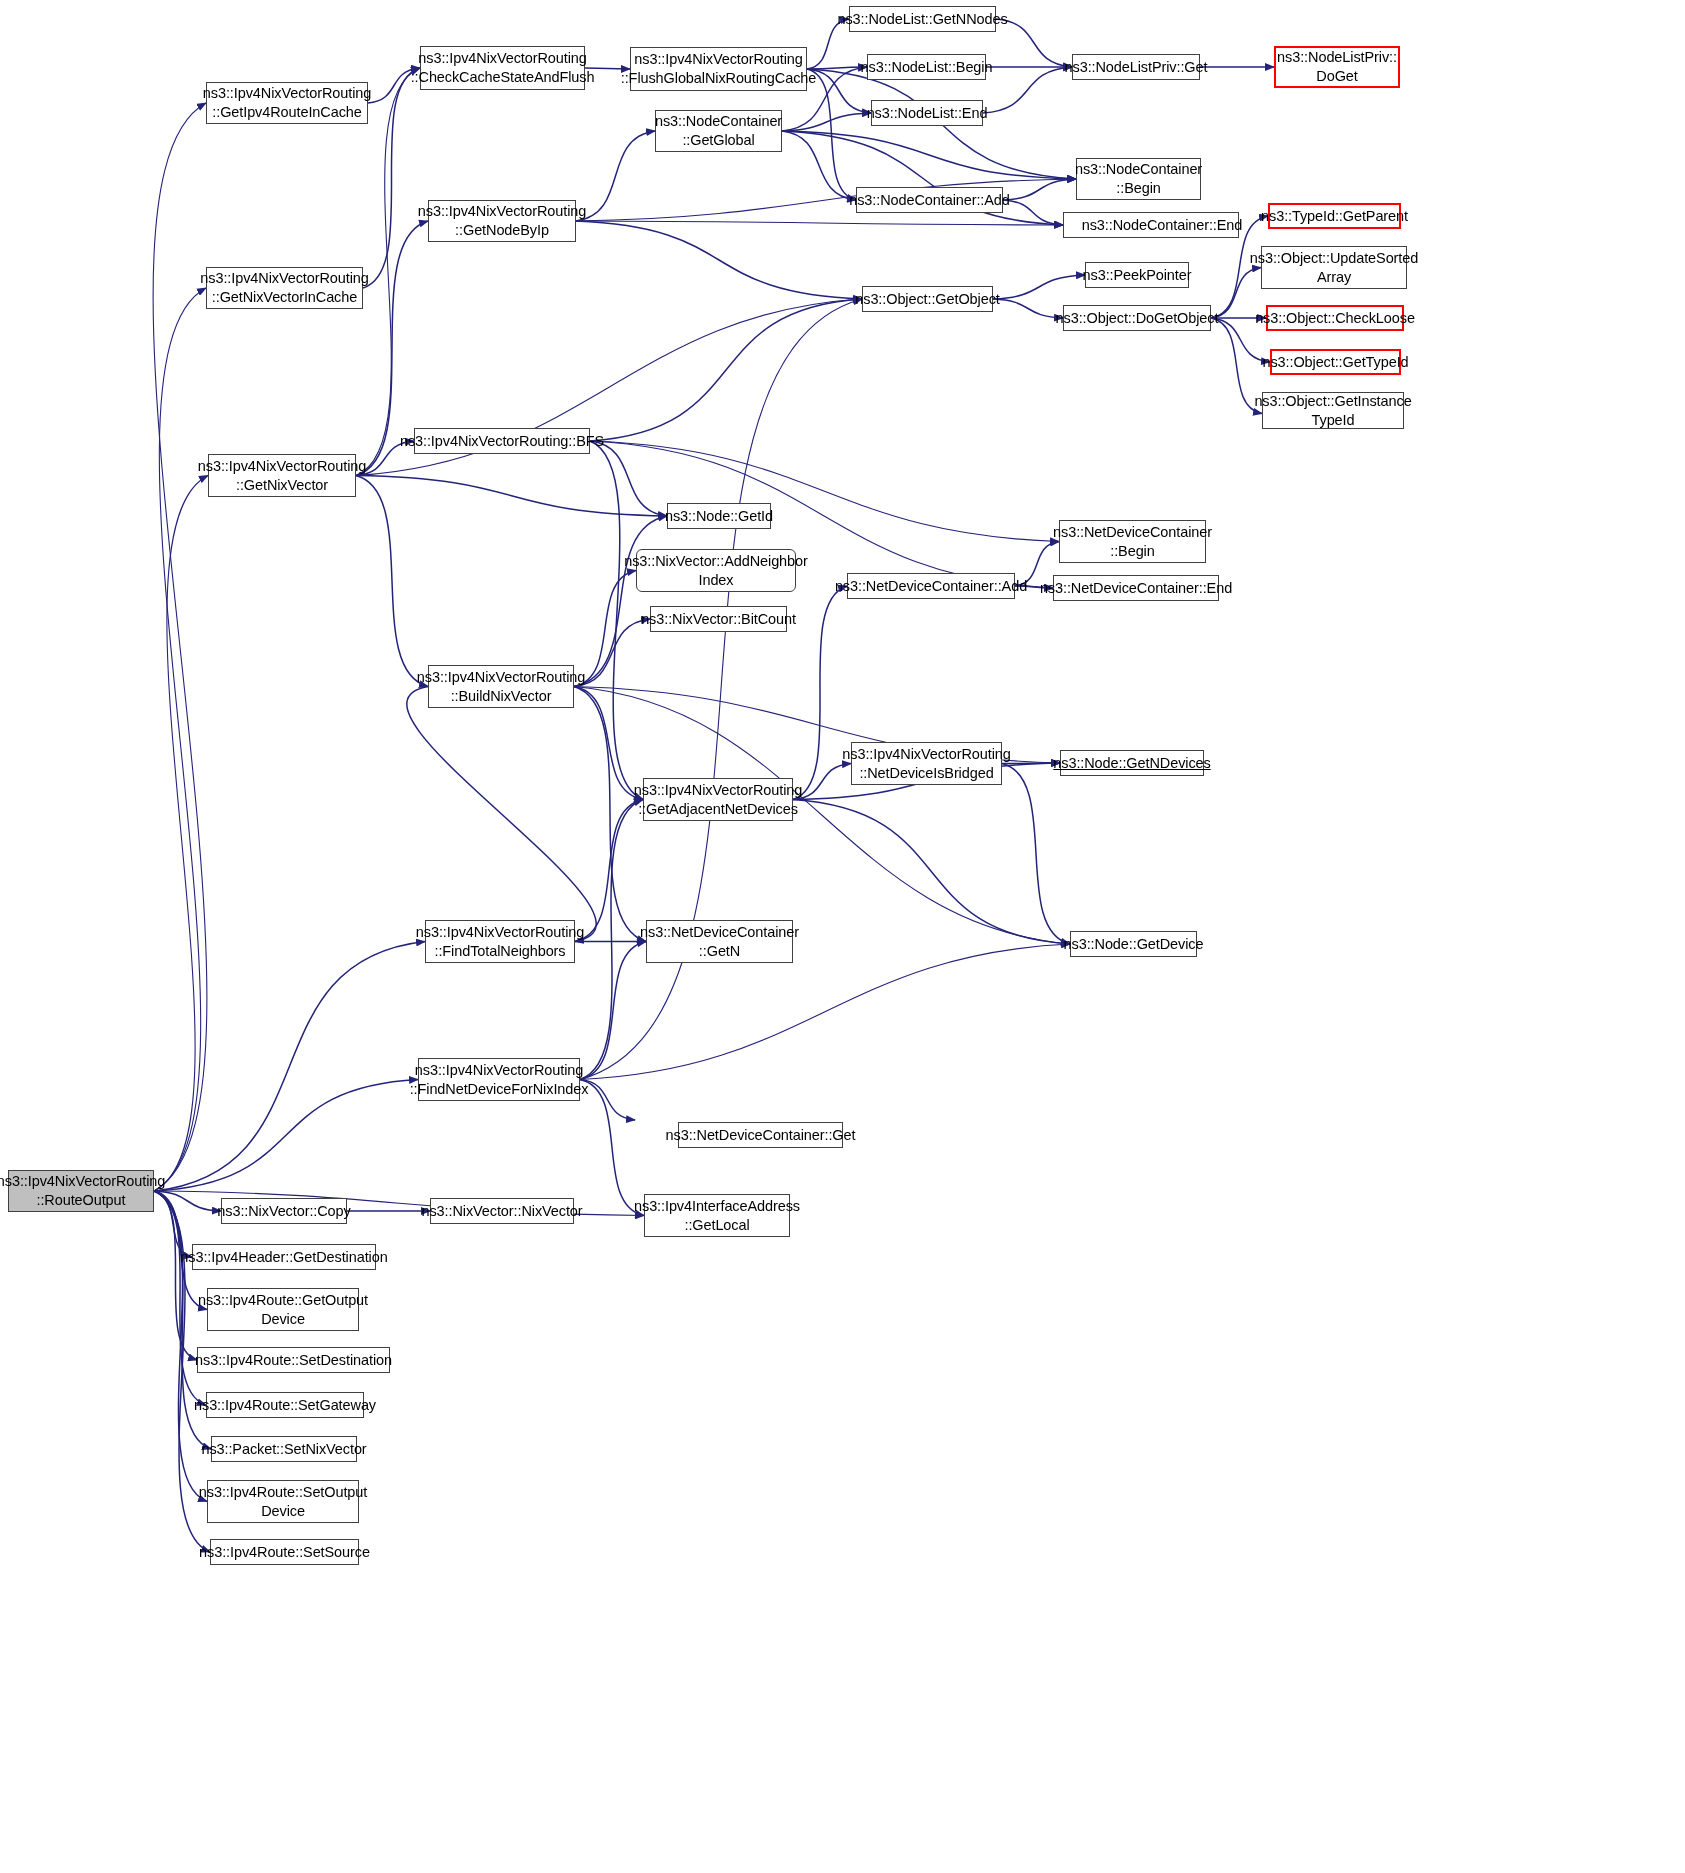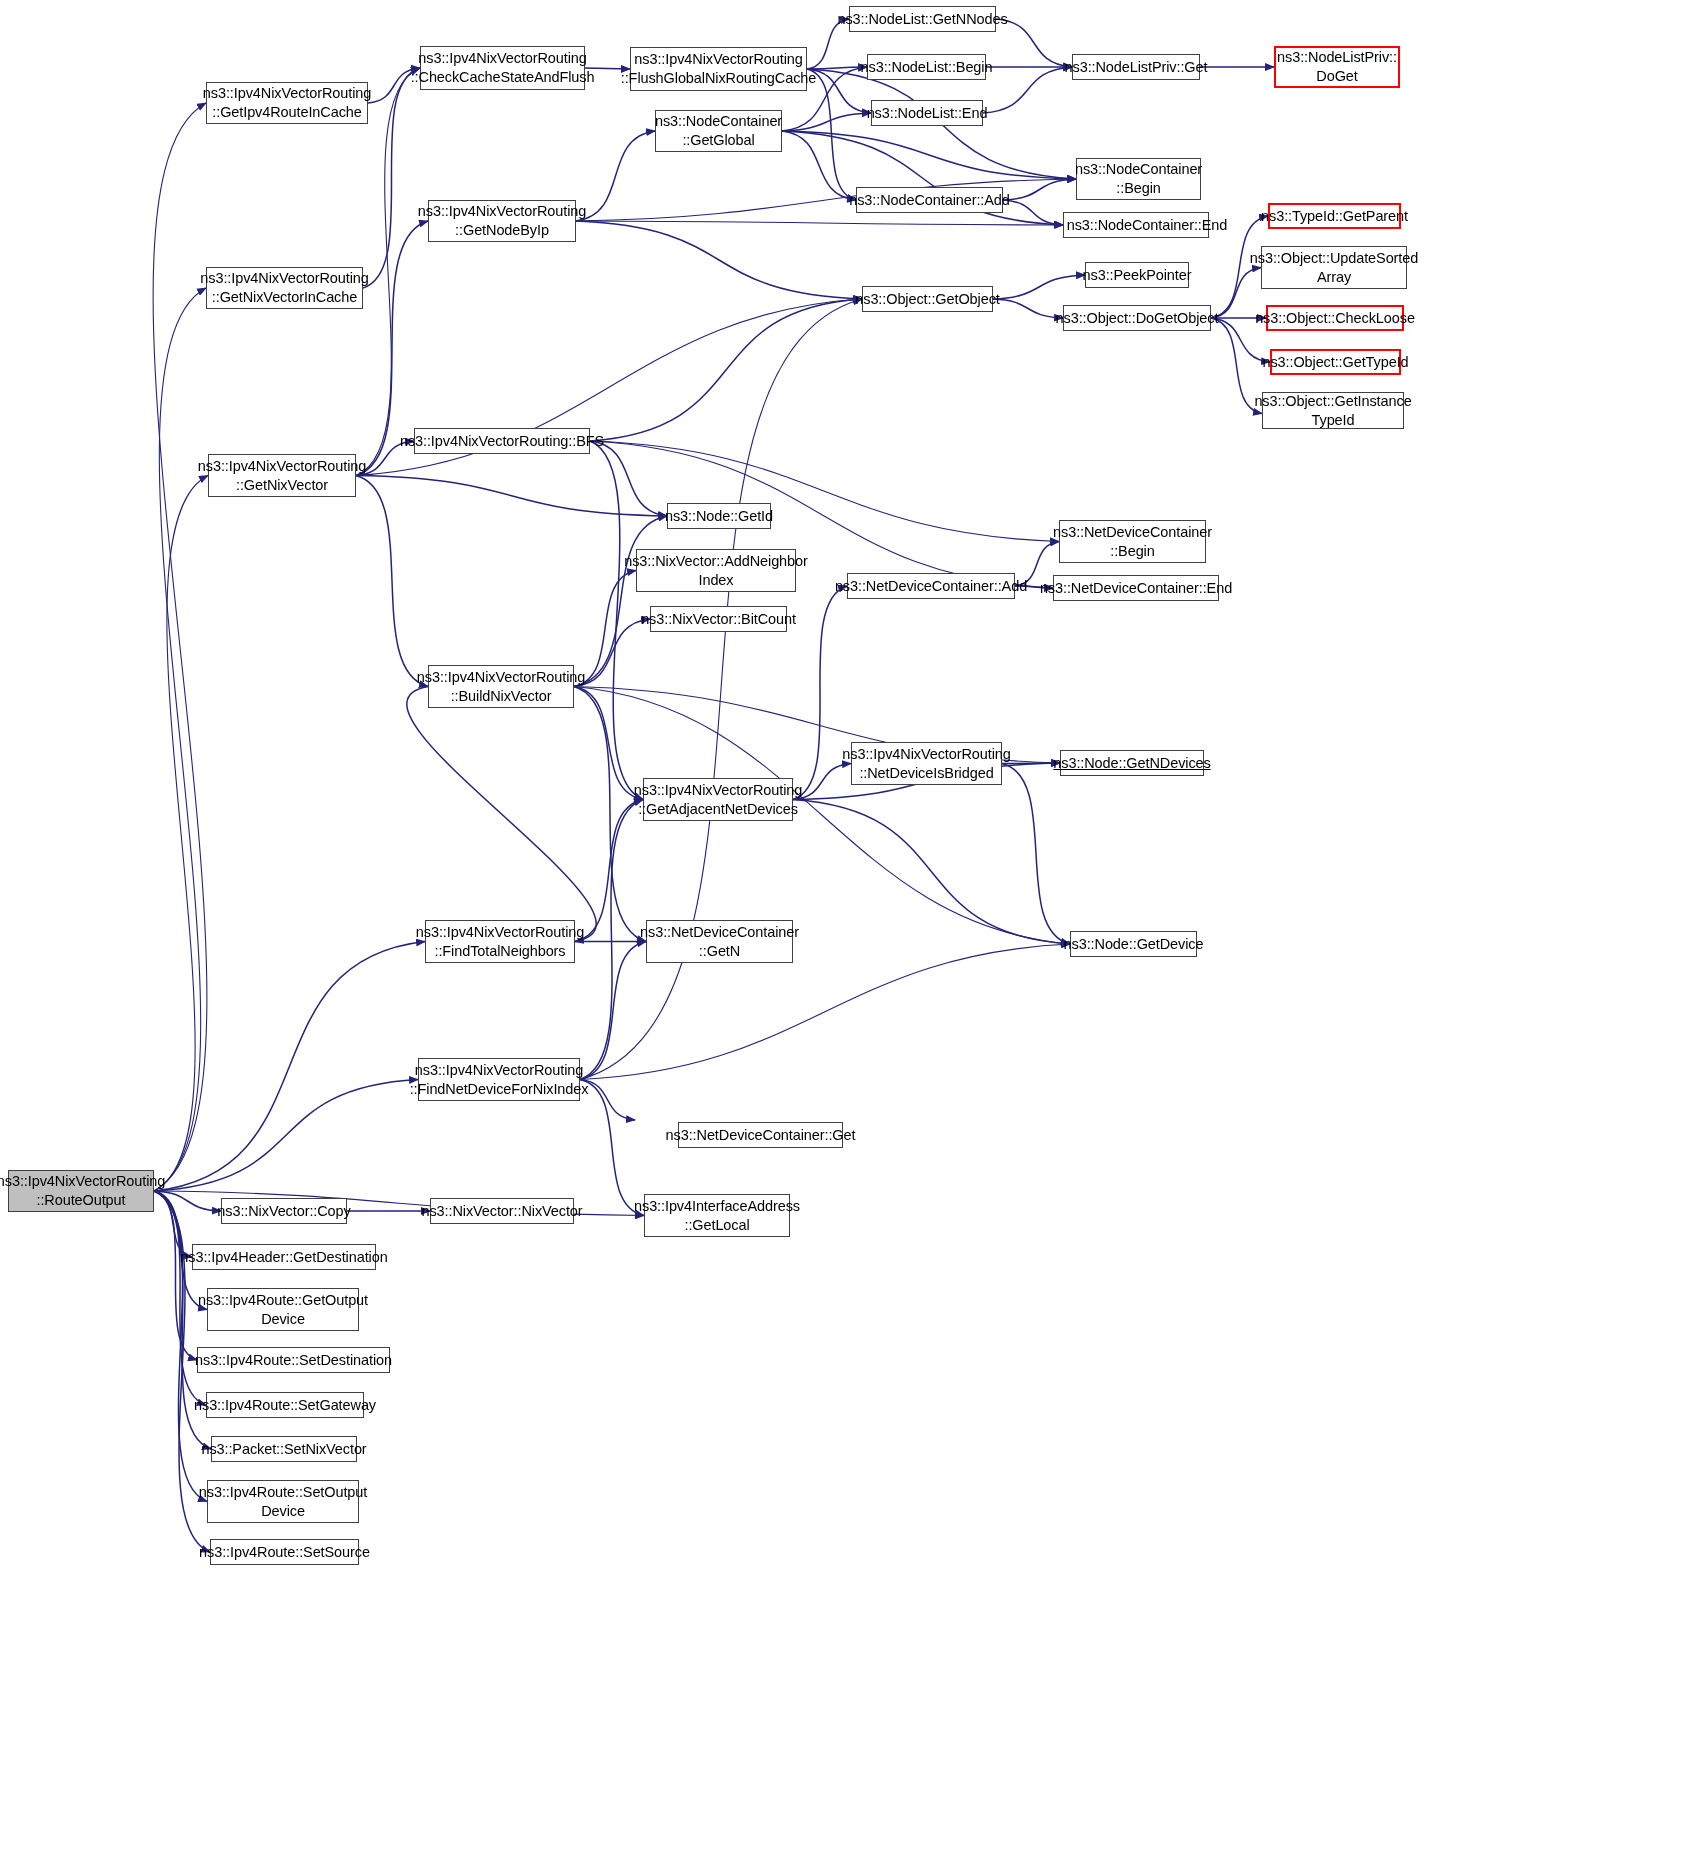--- a/index.html
+++ b/index.html
@@ -151,40 +151,40 @@
       <div class="node" style="left: 867px; top: 54px; width: 119px; height: 26px;">ns3::NodeList::Begin</div>
       <div class="node" style="left: 871px; top: 100px; width: 112px; height: 26px;">ns3::NodeList::End</div>
       <div class="node" style="left: 1072px; top: 54px; width: 128px; height: 26px;">ns3::NodeListPriv::Get</div>
       <div class="node red" style="left: 1274px; top: 46px; width: 126px; height: 42px;">ns3::NodeListPriv::
 DoGet</div>
       <div class="node" style="left: 655px; top: 110px; width: 127px; height: 42px;">ns3::NodeContainer
 ::GetGlobal</div>
       <div class="node" style="left: 856px; top: 187px; width: 147px; height: 26px;">ns3::NodeContainer::Add</div>
       <div class="node" style="left: 1076px; top: 158px; width: 125px; height: 42px;">ns3::NodeContainer
 ::Begin</div>
-      <div class="node" style="left: 1063px; top: 212px; width: 146px; height: 26px; padding-left: 25px;">ns3::NodeContainer::End</div>
+      <div class="node" style="left: 1063px; top: 212px; width: 176px; height: 26px; padding-left: 25px;">ns3::NodeContainer::End</div>
       <div class="node" style="left: 428px; top: 200px; width: 148px; height: 42px;">ns3::Ipv4NixVectorRouting
 ::GetNodeByIp</div>
       <div class="node" style="left: 206px; top: 267px; width: 157px; height: 42px;">ns3::Ipv4NixVectorRouting
 ::GetNixVectorInCache</div>
       <div class="node" style="left: 862px; top: 286px; width: 131px; height: 26px;">ns3::Object::GetObject</div>
       <div class="node" style="left: 1085px; top: 262px; width: 104px; height: 26px;">ns3::PeekPointer</div>
       <div class="node" style="left: 1063px; top: 305px; width: 148px; height: 26px;">ns3::Object::DoGetObject</div>
       <div class="node red" style="left: 1268px; top: 203px; width: 133px; height: 26px;">ns3::TypeId::GetParent</div>
       <div class="node" style="left: 1261px; top: 246px; width: 146px; height: 43px;">ns3::Object::UpdateSorted
 Array</div>
       <div class="node red" style="left: 1266px; top: 305px; width: 138px; height: 26px;">ns3::Object::CheckLoose</div>
       <div class="node red" style="left: 1270px; top: 349px; width: 131px; height: 26px;">ns3::Object::GetTypeId</div>
       <div class="node" style="left: 1262px; top: 392px; width: 142px; height: 37px;">ns3::Object::GetInstance
 TypeId</div>
       <div class="node" style="left: 414px; top: 428px; width: 176px; height: 26px;">ns3::Ipv4NixVectorRouting::BFS</div>
       <div class="node" style="left: 208px; top: 454px; width: 148px; height: 43px;">ns3::Ipv4NixVectorRouting
 ::GetNixVector</div>
       <div class="node" style="left: 667px; top: 503px; width: 104px; height: 26px;">ns3::Node::GetId</div>
-      <div class="node" style="left: 636px; top: 549px; width: 160px; height: 43px;">ns3::NixVector::AddNeighbor
+      <div class="node" style="left: 636px; top: 549px; width: 160px; height: 43px; border-radius: 6px;">ns3::NixVector::AddNeighbor
 Index</div>
       <div class="node" style="left: 650px; top: 606px; width: 137px; height: 26px; text-align: right;">ns3::NixVector::BitCount</div>
       <div class="node" style="left: 1059px; top: 520px; width: 147px; height: 43px;">ns3::NetDeviceContainer
 ::Begin</div>
       <div class="node" style="left: 847px; top: 573px; width: 168px; height: 26px;">ns3::NetDeviceContainer::Add</div>
       <div class="node" style="left: 1053px; top: 575px; width: 166px; height: 26px;">ns3::NetDeviceContainer::End</div>
       <div class="node" style="left: 428px; top: 665px; width: 146px; height: 43px;">ns3::Ipv4NixVectorRouting
 ::BuildNixVector</div>
       <div class="node" style="left: 851px; top: 742px; width: 151px; height: 43px;">ns3::Ipv4NixVectorRouting
 ::NetDeviceIsBridged</div>

